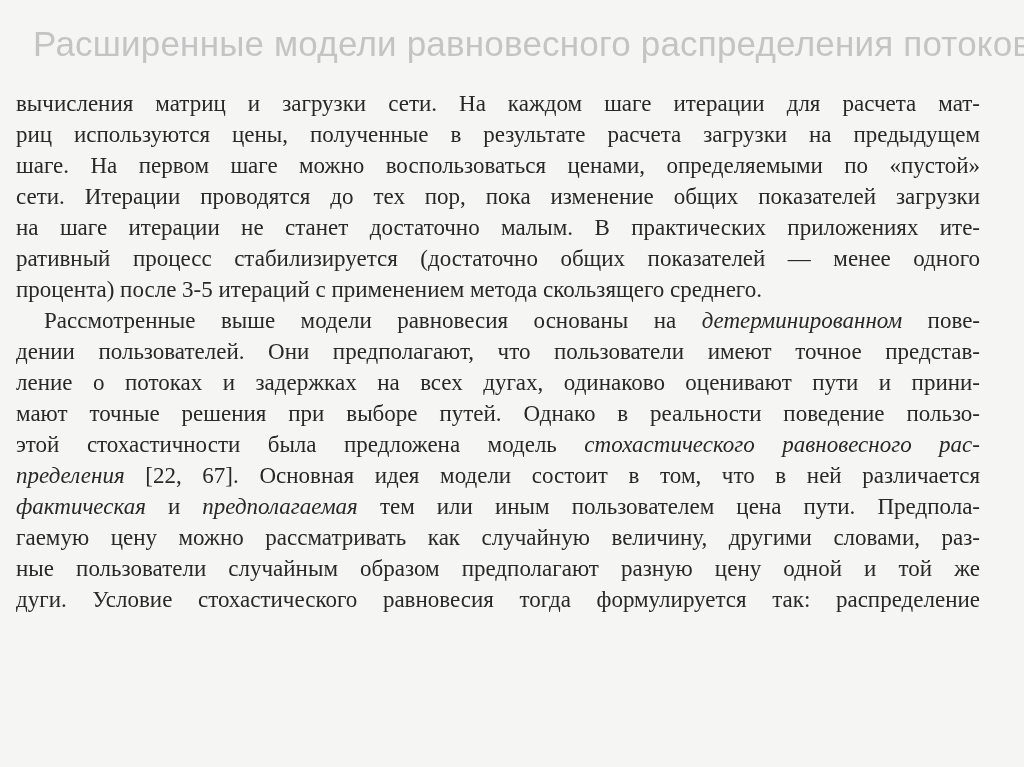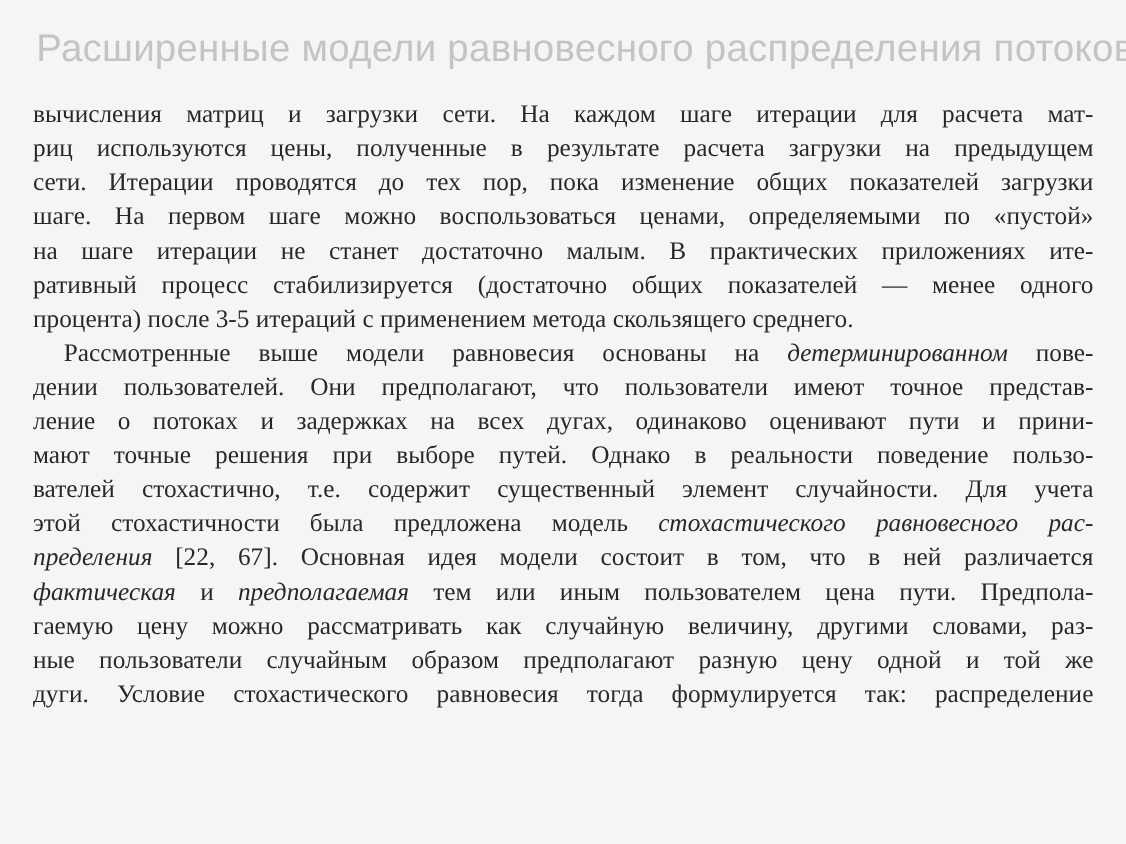--- a/index.html
+++ b/index.html
@@ -26,21 +26,21 @@
     font-family:"Liberation Sans","DejaVu Sans",sans-serif;
     font-size:35px;
     font-weight:400;
     line-height:44px;
     color:var(--title);
     white-space:nowrap;
     letter-spacing:0.2px;
   }
   .text-block{
     position:absolute;
-    left:30px;
+    left:16px;
     top:88px;
     width:964px;
   }
   .text-line{
     font-family:"Liberation Serif","DejaVu Serif",serif;
     font-size:23px;
     line-height:31px;
     color:var(--body);
     text-align:justify;
     text-align-last:justify;
@@ -58,30 +58,29 @@
   }
 </style>
 </head>
 <body>
 
 <div class="slide">
   <div class="slide-title">Расширенные модели равновесного распределения потоков</div>
   <div class="text-block">
       <div class="text-line"><span>вычисления матриц и загрузки сети. На каждом шаге итерации для расчета мат-</span></div>
       <div class="text-line"><span>риц используются цены, полученные в результате расчета загрузки на предыдущем</span></div>
+      <div class="text-line"><span>шаге. На первом шаге можно воспользоваться ценами, определяемыми по «пустой»</span></div>
       <div class="text-line"><span>сети. Итерации проводятся до тех пор, пока изменение общих показателей загрузки</span></div>
-      <div class="text-line"><span>шаге. На первом шаге можно воспользоваться ценами, определяемыми по «пустой»</span></div>
       <div class="text-line"><span>на шаге итерации не станет достаточно малым. В практических приложениях ите-</span></div>
       <div class="text-line"><span>ративный процесс стабилизируется (достаточно общих показателей — менее одного</span></div>
       <div class="text-line last"><span>процента) после 3-5 итераций с применением метода скользящего среднего.</span></div>
       <div class="text-line indent"><span>Рассмотренные выше модели равновесия основаны на </span><span class="it">детерминированном</span><span> пове-</span></div>
       <div class="text-line"><span>дении пользователей. Они предполагают, что пользователи имеют точное представ-</span></div>
       <div class="text-line"><span>ление о потоках и задержках на всех дугах, одинаково оценивают пути и прини-</span></div>
       <div class="text-line"><span>мают точные решения при выборе путей. Однако в реальности поведение пользо-</span></div>
-      <div class="text-line"><span>вателей стохастично, т.е. содержит существенный элемент случайности. Для учета</span></div>
       <div class="text-line"><span>этой стохастичности была предложена модель </span><span class="it">стохастического равновесного рас-</span></div>
       <div class="text-line"><span class="it">пределения</span><span> [22, 67]. Основная идея модели состоит в том, что в ней различается</span></div>
       <div class="text-line"><span class="it">фактическая</span><span> и </span><span class="it">предполагаемая</span><span> тем или иным пользователем цена пути. Предпола-</span></div>
       <div class="text-line"><span>гаемую цену можно рассматривать как случайную величину, другими словами, раз-</span></div>
       <div class="text-line"><span>ные пользователи случайным образом предполагают разную цену одной и той же</span></div>
       <div class="text-line"><span>дуги. Условие стохастического равновесия тогда формулируется так: распределение</span></div>
     </div>
 </div>
 
 </body></html>

